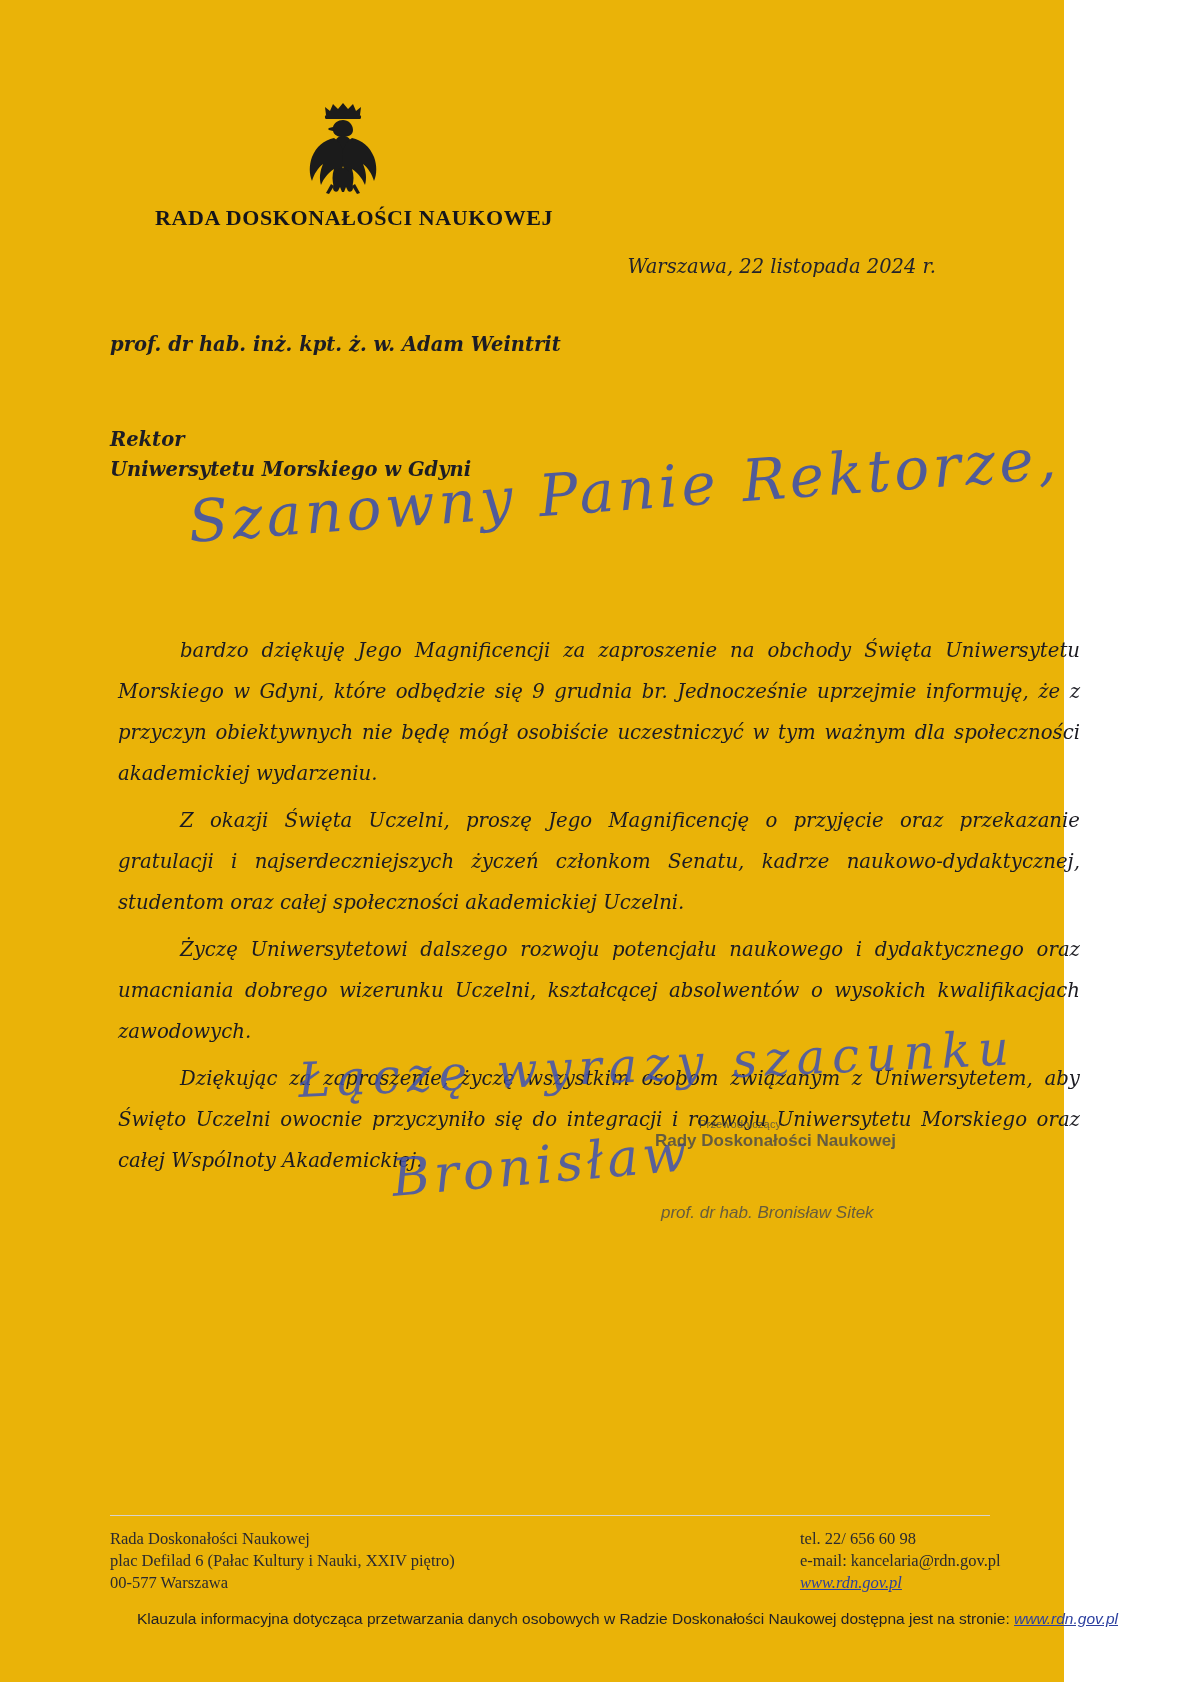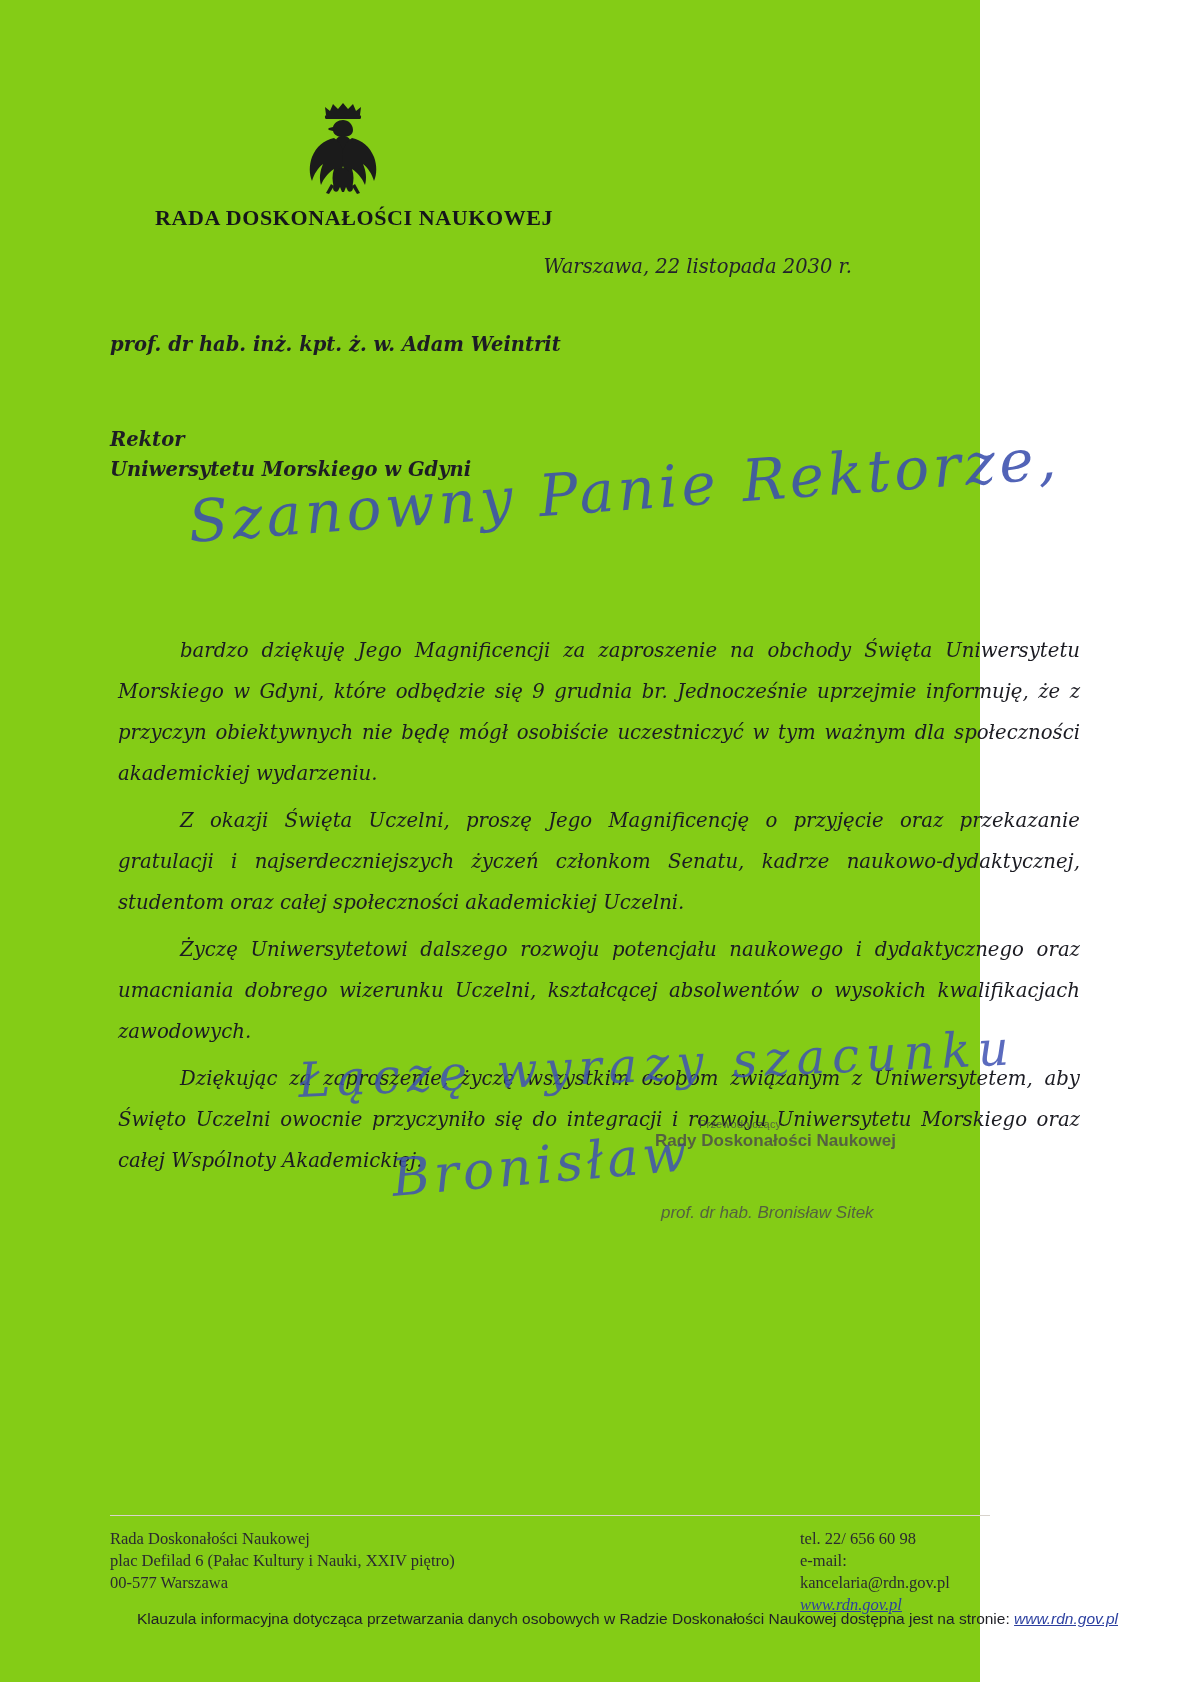--- a/index.html
+++ b/index.html
@@ -12,23 +12,23 @@
     height: 1682px;
     position: relative;
     font-family: "Liberation Serif", serif;
     color: #1a1a1a;
     overflow: hidden;
   }
 
   .page {
     position: absolute;
     inset: 0;
-    width: 980px;
+    width: 1064px;
     height: 1682px;
-    background: #84cc16;
+    background: #eab308;
   }
 
   
   .emblem-wrap {
     position: absolute;
     left: 298px;
     top: 98px;
     width: 90px;
     height: 104px;
   }
@@ -241,21 +241,21 @@
         <path d="M45 70 c-4 0 -7 3 -8 8 l-2 12 c0 3 3 5 5 3 l2-4 2 5 h2 l2-5 2 4 c2 2 5 0 5-3 l-2-12 c-1-5 -4-8 -8-8z"></path>
 
         <path d="M33 86 l-5 9 l3 1 l5-8z"></path>
         <path d="M57 86 l5 9 l-3 1 l-5-8z"></path>
       </g>
     </svg>
   </div>
 
   <div class="org-title">RADA DOSKONAŁOŚCI NAUKOWEJ</div>
 
-  <div class="place-date">Warszawa, 22 listopada 2030 r.</div>
+  <div class="place-date">Warszawa, 22 listopada 2024 r.</div>
 
   <div class="addressee">
     <div class="line">prof. dr hab. inż. kpt. ż. w. Adam Weintrit</div>
   </div>
 
   <div class="role-block">
     <div class="line">Rektor</div>
     <div class="line">Uniwersytetu Morskiego w Gdyni</div>
   </div>
 

